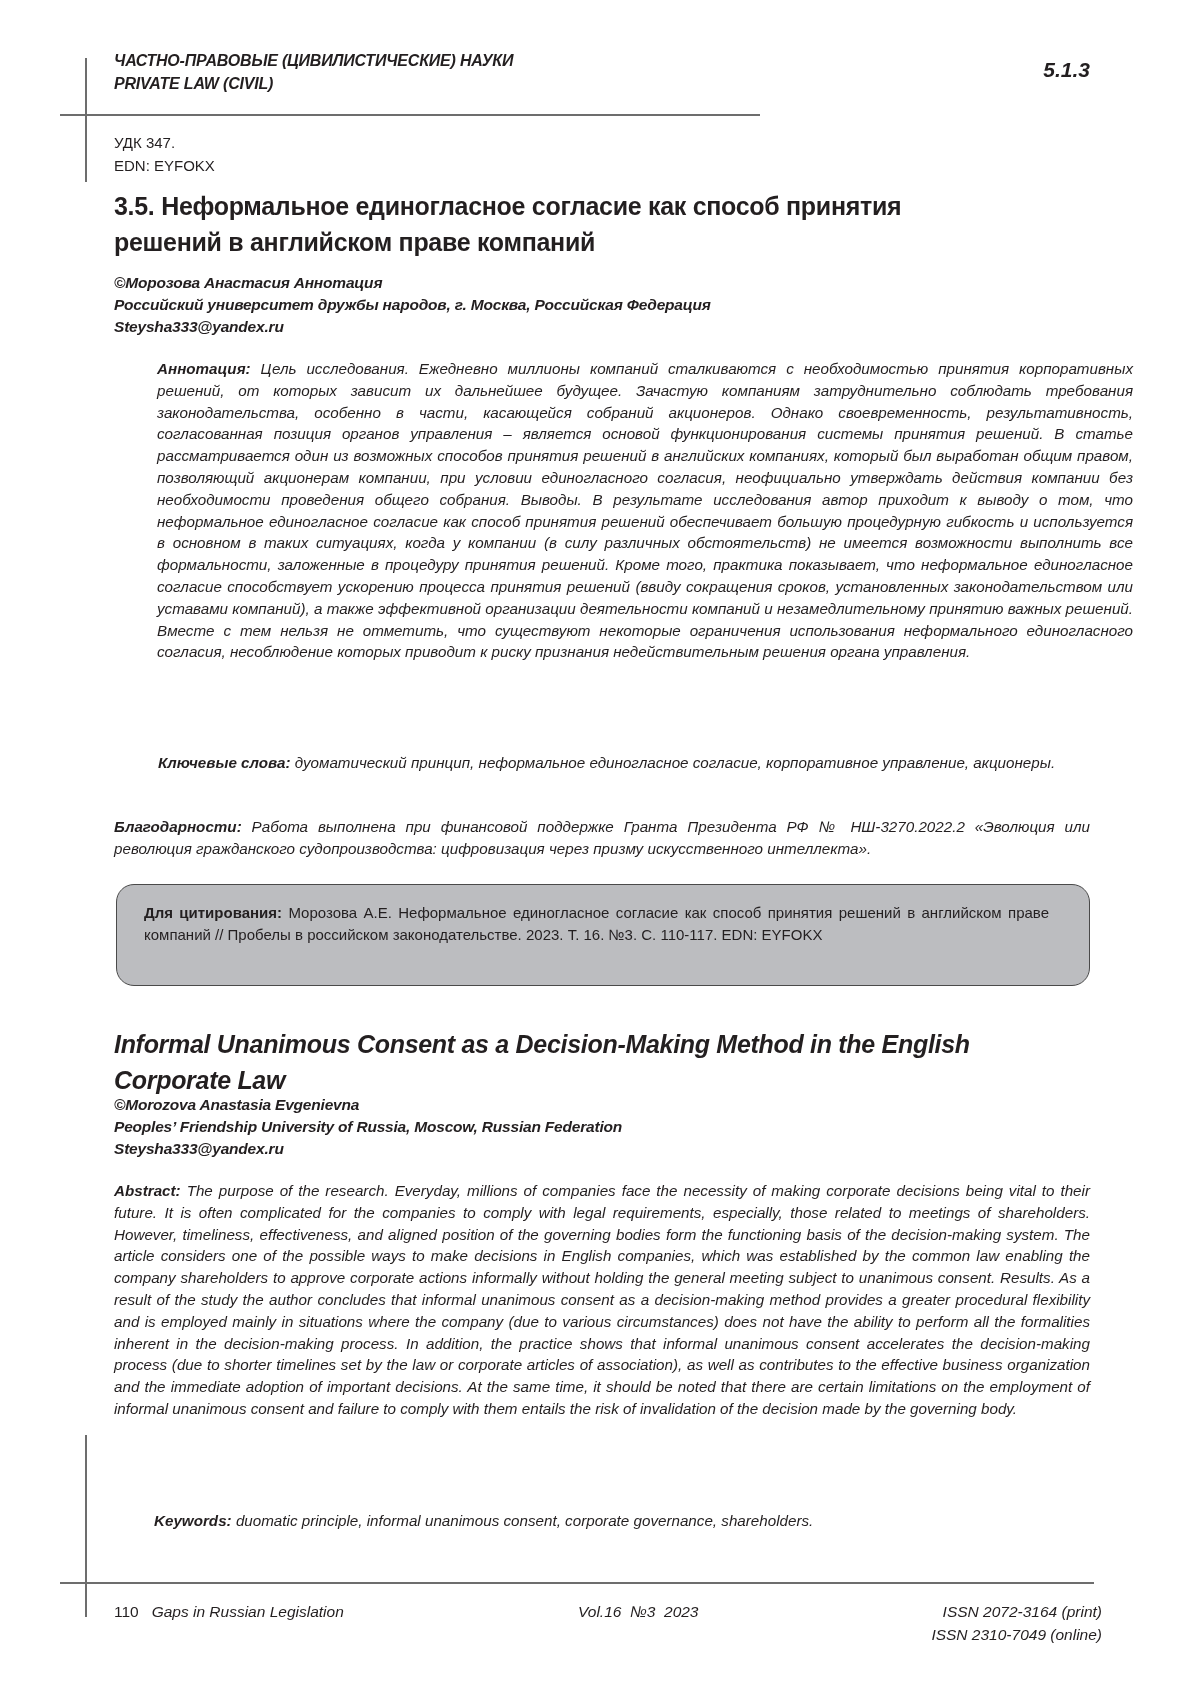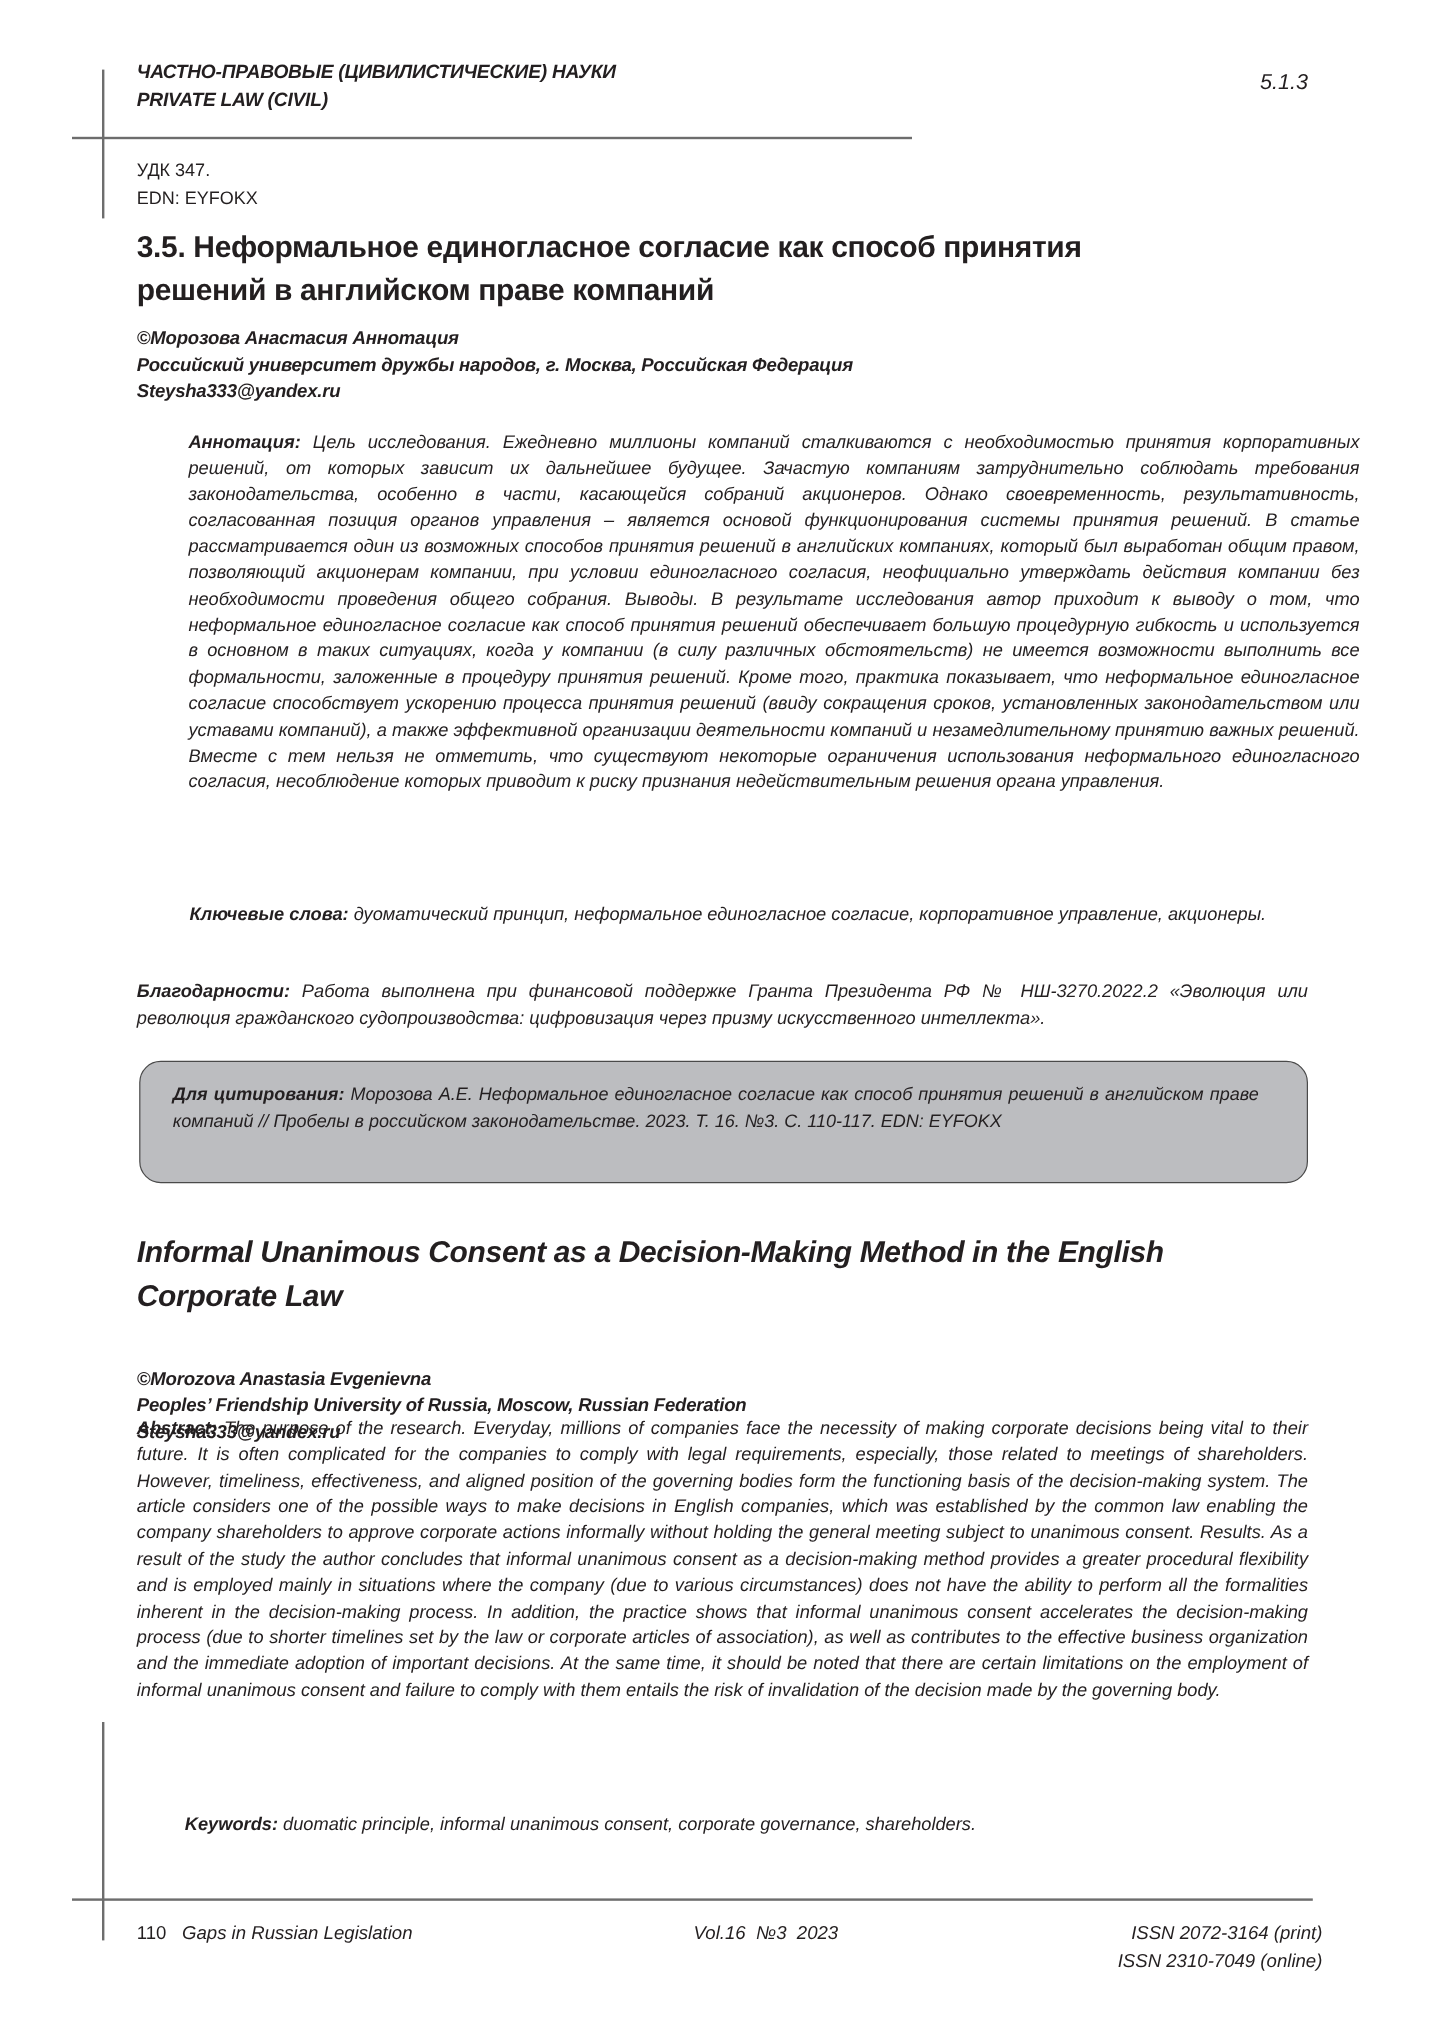--- a/index.html
+++ b/index.html
@@ -9,42 +9,42 @@
     }
     .vline { position: absolute; left: 85px; width: 2px; background: #6d6d6d; }
     .hline { position: absolute; height: 2px; background: #6d6d6d; }
     .section-head {
       position: absolute; left: 114px; top: 49px;
       font-size: 16px; font-weight: bold; font-style: italic; line-height: 23px;
       letter-spacing: -0.2px;
     }
     .section-code {
       position: absolute; right: 110px; top: 58px;
-      font-size: 18px; font-weight: normal; font-style: italic;
+      font-size: 21px; font-weight: bold; font-style: italic;
     }
     .meta { position: absolute; left: 114px; top: 131px; font-size: 15px; line-height: 23px; }
     .title-ru {
       position: absolute; left: 114px; top: 188px; width: 900px;
       font-size: 25px; font-weight: bold; line-height: 36px; letter-spacing: -0.3px;
     }
     .author {
       position: absolute; left: 114px; font-size: 15.5px; font-weight: bold; font-style: italic;
       line-height: 22px; letter-spacing: -0.2px;
     }
     .para {
       position: absolute; left: 114px; width: 976px;
       font-size: 15.2px; font-style: italic; line-height: 21.8px; text-align: justify;
       hyphens: manual;
     }
     .para b { font-style: italic; font-weight: bold; }
     .cite-box {
       position: absolute; left: 116px; top: 884px; width: 974px; height: 102px;
       background: #bcbdc0; border: 1.5px solid #4a4a4a; border-radius: 18px;
       box-sizing: border-box; padding: 17px 40px 0 27px;
-      font-size: 15px; font-style: italic; line-height: 22px; text-align: justify;
+      font-size: 15px; line-height: 22px; text-align: justify;
     }
     .cite-box b { font-weight: bold; }
     .title-en {
       position: absolute; left: 114px; top: 1010px; width: 960px;
       font-size: 25px; font-weight: bold; font-style: italic; line-height: 36px; letter-spacing: -0.3px; margin-top: 16px;
     }
     .footer { position: absolute; top: 1600px; font-size: 15.5px; line-height: 23px; }
     .footer i { font-style: italic; }
   </style>
 </head>
@@ -85,21 +85,21 @@
 <div class="para" style="top:816px;">
   <b>Благодарности:</b><span> Работа выполнена при финансовой поддержке Гранта Президента РФ № НШ-3270.2022.2 «Эволюция или революция гражданского судопроизводства: цифровизация через призму искусственного ин­теллекта».</span>
 </div>
 
 <div class="cite-box">
   <b>Для цитирования:</b><span> Морозова А.Е. Неформальное единогласное согласие как способ принятия решений в английском праве компаний // Пробелы в российском законодательстве. 2023. Т. 16. №3. С. 110-117. EDN: EYFOKX</span>
 </div>
 
 <div class="title-en">Informal Unanimous Consent as a Decision-Making Method in the English Corporate Law</div>
 
-<div class="author" style="top:1094px;margin-top:45px;">
+<div class="author" style="top:1094px;">
   <div>©Morozova Anastasia Evgenievna</div>
   <div>Peoples’ Friendship University of Russia, Moscow, Russian Federation</div>
   <div>Steysha333@yandex.ru</div>
 </div>
 
 <div class="para" style="top:1180px;">
   <b>Abstract:</b><span> The purpose of the research. Everyday, millions of companies face the necessity of making corporate decisions being vital to their future. It is often complicated for the companies to comply with legal requirements, especially, those related to meetings of shareholders. However, timeliness, effectiveness, and aligned position of the governing bodies form the functioning basis of the decision-making system. The article considers one of the possible ways to make decisions in English companies, which was established by the common law enabling the company shareholders to approve corporate actions informally without holding the general meeting subject to unanimous consent. Results. As a result of the study the author concludes that informal unanimous consent as a decision-making method provides a greater procedural flexibility and is employed mainly in situations where the company (due to various circumstances) does not have the ability to perform all the formalities inherent in the decision-making process. In addition, the practice shows that informal unanimous consent accelerates the decision-making process (due to shorter timelines set by the law or corporate articles of association), as well as contributes to the effective business organization and the immediate adoption of important decisions. At the same time, it should be noted that there are certain limitations on the employment of informal unanimous consent and failure to comply with them entails the risk of invalidation of the decision made by the governing body.</span>
 </div>
 
 <div class="para" style="top:1510px;margin-left:40px;">

